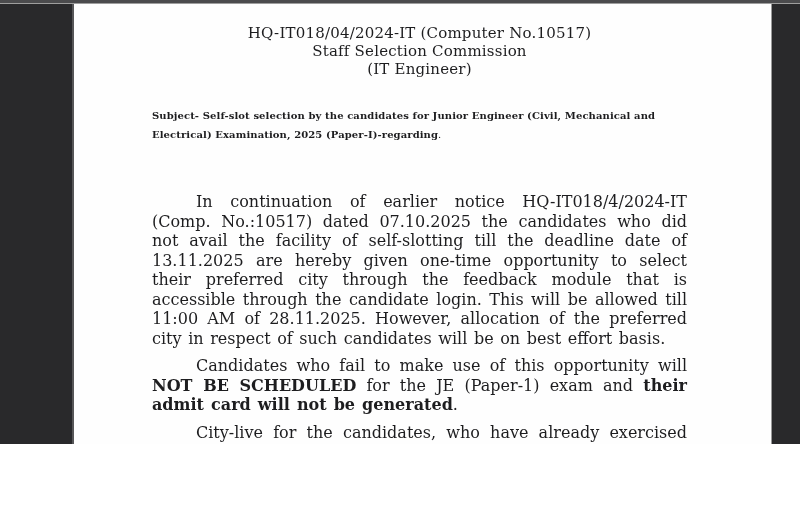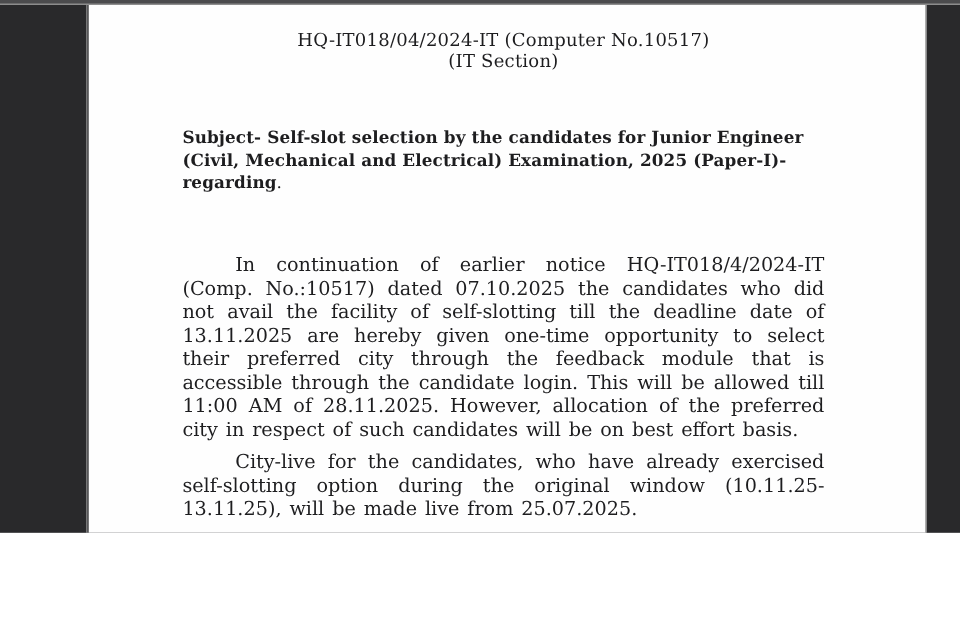--- a/index.html
+++ b/index.html
@@ -37,23 +37,23 @@
     color: #1d1d1f;
   }
   .doc-header {
     padding-top: 20px;
     text-align: center;
     font-size: 15px;
     line-height: 18px;
     letter-spacing: 0.2px;
   }
   .subject {
-    margin-top: 46px;
+    margin-top: 28px;
     font-weight: bold;
-    font-size: 14px;
+    font-size: 10px;
     line-height: 19px;
     letter-spacing: 0.1px;
   }
   .subject span, .subject b { font-weight: bold; }
   .subject .normal { font-weight: normal; }
   .body-paras { margin-top: 48px; }
   p.para {
     margin: 0 0 0 0;
     padding: 0;
     text-align: justify;
@@ -79,24 +79,26 @@
 </style>
 </head>
 <body>
 
 <div class="stage" style="background: rgb(41, 41, 43);">
   <div class="top-edge"></div>
   <div class="paper" style="background: rgb(254, 254, 254);">
     <div class="content" style="color: rgb(29, 29, 31);">
       <div class="doc-header">
         <div>HQ-IT018/04/2024-IT (Computer No.10517)</div>
-        <div>(IT Section)</div>
+        <div>Staff Selection Commission</div>
+        <div>(IT Engineer)</div>
       </div>
       <div class="subject"><b>Subject- Self-slot selection by the candidates for Junior Engineer (Civil, Mechanical and Electrical) Examination, 2025 (Paper-I)-regarding</b><span class="normal">.</span></div>
       <div class="body-paras">
           <p class="para"><span>In continuation of earlier notice HQ-IT018/4/2024-IT (Comp. No.:10517) dated 07.10.2025 the candidates who did not avail the facility of self-slotting till the deadline date of 13.11.2025 are hereby given one-time opportunity to select their preferred city through the feedback module that is accessible through the candidate login. This will be allowed till 11:00 AM of 28.11.2025. However, allocation of the preferred city in respect of such candidates will be on best effort basis.</span></p>
+          <p class="para"><span>Candidates who fail to make use of this opportunity will </span><b>NOT BE SCHEDULED</b><span> for the JE (Paper-1) exam and </span><b>their admit card will not be generated</b><span>.</span></p>
           <p class="para"><span>City-live for the candidates, who have already exercised self-slotting option during the original window (10.11.25-13.11.25), will be made live from 25.07.2025.</span></p>
         </div>
     </div>
     <div class="scan-artifact"></div>
     <div class="scan-artifact-2"></div>
   </div>
 </div>
 
 </body></html>

